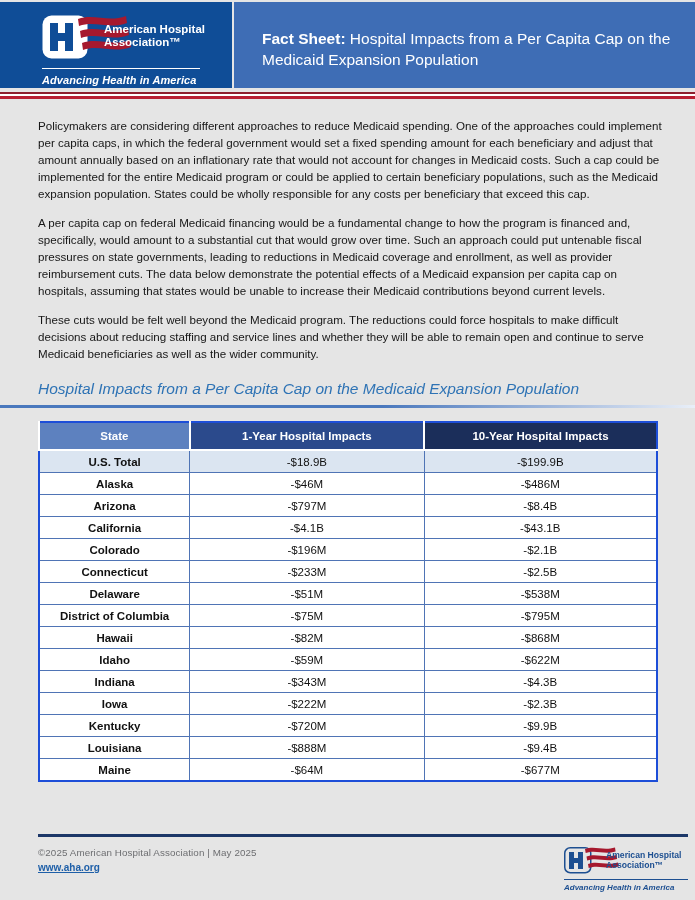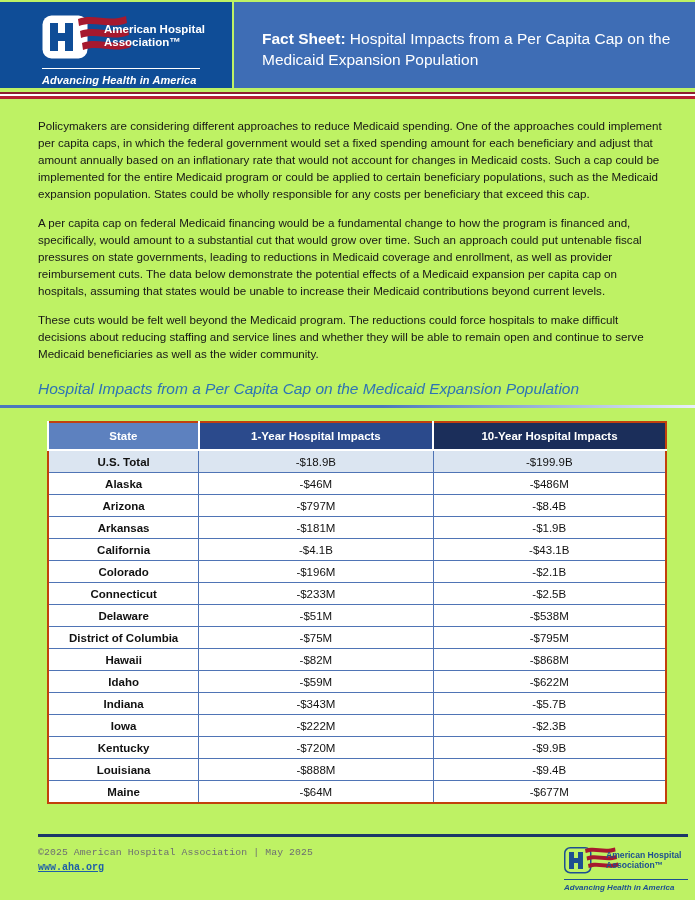--- a/index.html
+++ b/index.html
@@ -1,18 +1,18 @@
 <!DOCTYPE html>
 <html><head>
 <meta charset="utf-8">
 <style>
   * { margin:0; padding:0; box-sizing:border-box; }
   html,body { background:#ffffff; }
   body { font-family:"Liberation Sans","DejaVu Sans",sans-serif; color:#1a1a1a; }
-  .page { position:relative; width:695px; height:900px; background:#bef264; overflow:hidden; margin:0 auto; }
+  .page { position:relative; width:695px; height:900px; background:#e5e5e5; overflow:hidden; margin:0 auto; }
 
   
   .header { display:flex; height:86px; margin-top:2px; }
   .header-left { width:232px; background:#0f4d97; padding:13px 0 0 42px; position:relative; }
   .header-right { flex:1; background:#3e6db5; margin-left:2px; padding:26px 0 0 28px; }
   .logo-row { display:flex; align-items:flex-start; }
   .logo-svg { width:104px; height:46px; flex:0 0 auto; }
   .org-name { color:#ffffff; font-weight:bold; font-size:11.5px; line-height:13px; margin:8px 0 0 -42px; white-space:pre-line; }
   .logo-divider { width:158px; height:1px; background:#ffffff; margin:7px 0 5px 0; }
   .tagline { color:#ffffff; font-weight:bold; font-style:italic; font-size:11px; letter-spacing:0.1px; }
@@ -27,34 +27,34 @@
   
   .content { padding:18px 26px 0 38px; }
   .para { font-size:11.6px; line-height:17px; margin-bottom:12px; color:#161616; }
 
   
   .section-heading { color:#2e73b5; font-style:italic; font-size:15.5px; padding:6px 38px 7px 38px; }
   .section-rule { height:3px; background:linear-gradient(to right,#4a78bd 0%,#4a78bd 55%,#a9bedf 82%,#e9eff8 100%); }
 
   
   .table-wrap { margin:13px 38px 0 38px; }
-  table.impact { width:620px; border-collapse:collapse; border:2px solid #c2410c; table-layout:fixed;margin-left:9px; }
+  table.impact { width:620px; border-collapse:collapse; border:2px solid #1d4ed8; table-layout:fixed; }
   thead th { color:#ffffff; font-weight:bold; font-size:11.5px; padding:7px 4px; border-left:2px solid #ffffff; border-bottom:2px solid #ffffff; }
   th.col-state { background:#5d81bf; width:24.4%; }
   th.col-1yr  { background:#2b4a8c; width:37.9%; }
   th.col-10yr { background:#1b2e5a; width:37.7%; }
   tbody td { text-align:center; font-size:11.5px; color:#111111; padding:4.5px 4px; border:1.5px solid #4f74b5; background:#ffffff; }
   tbody td.state-cell { font-weight:bold; }
   tbody tr.highlight td { background:#dbe5f1; }
 
   
   .footer { position:absolute; left:0; right:0; bottom:8px; }
   .footer-rule { height:3px; background:#1c3768; margin:0 7px 0 38px; }
   .footer-body { display:flex; justify-content:space-between; align-items:flex-start; margin:10px 7px 0 38px; }
-  .footer-left { font-size:9.8px; color:#6d6e71;font-family:Liberation Mono, monospace; }
+  .footer-left { font-size:9.8px; color:#6d6e71; }
   .footer-copy { margin-bottom:4px; letter-spacing:0.1px; }
   .footer-link { color:#1e5fa8; font-weight:bold; text-decoration:underline; font-size:10px; cursor:pointer; }
   .footer-logo { text-align:left; }
   .flogo-row { display:flex; align-items:flex-start; }
   .flogo-svg { width:66px; height:28px; flex:0 0 auto; }
   .flogo-name { color:#1d4f91; font-weight:bold; font-size:8.6px; line-height:9.6px; margin:4px 0 0 -24px; white-space:pre-line; }
   .flogo-divider { width:124px; height:1px; background:#1d4f91; margin:4px 0 3px 0; }
   .flogo-tagline { color:#1d4f91; font-weight:bold; font-style:italic; font-size:8px; }
 </style>
 </head>
@@ -117,25 +117,20 @@
       <td class="state-cell">Alaska</td>
       <td>-$46M</td>
       <td>-$486M</td>
     </tr>
           <tr>
       <td class="state-cell">Arizona</td>
       <td>-$797M</td>
       <td>-$8.4B</td>
     </tr>
           <tr>
-      <td class="state-cell">Arkansas</td>
-      <td>-$181M</td>
-      <td>-$1.9B</td>
-    </tr>
-          <tr>
       <td class="state-cell">California</td>
       <td>-$4.1B</td>
       <td>-$43.1B</td>
     </tr>
           <tr>
       <td class="state-cell">Colorado</td>
       <td>-$196M</td>
       <td>-$2.1B</td>
     </tr>
           <tr>
@@ -159,21 +154,21 @@
       <td>-$868M</td>
     </tr>
           <tr>
       <td class="state-cell">Idaho</td>
       <td>-$59M</td>
       <td>-$622M</td>
     </tr>
           <tr>
       <td class="state-cell">Indiana</td>
       <td>-$343M</td>
-      <td>-$5.7B</td>
+      <td>-$4.3B</td>
     </tr>
           <tr>
       <td class="state-cell">Iowa</td>
       <td>-$222M</td>
       <td>-$2.3B</td>
     </tr>
           <tr>
       <td class="state-cell">Kentucky</td>
       <td>-$720M</td>
       <td>-$9.9B</td>

